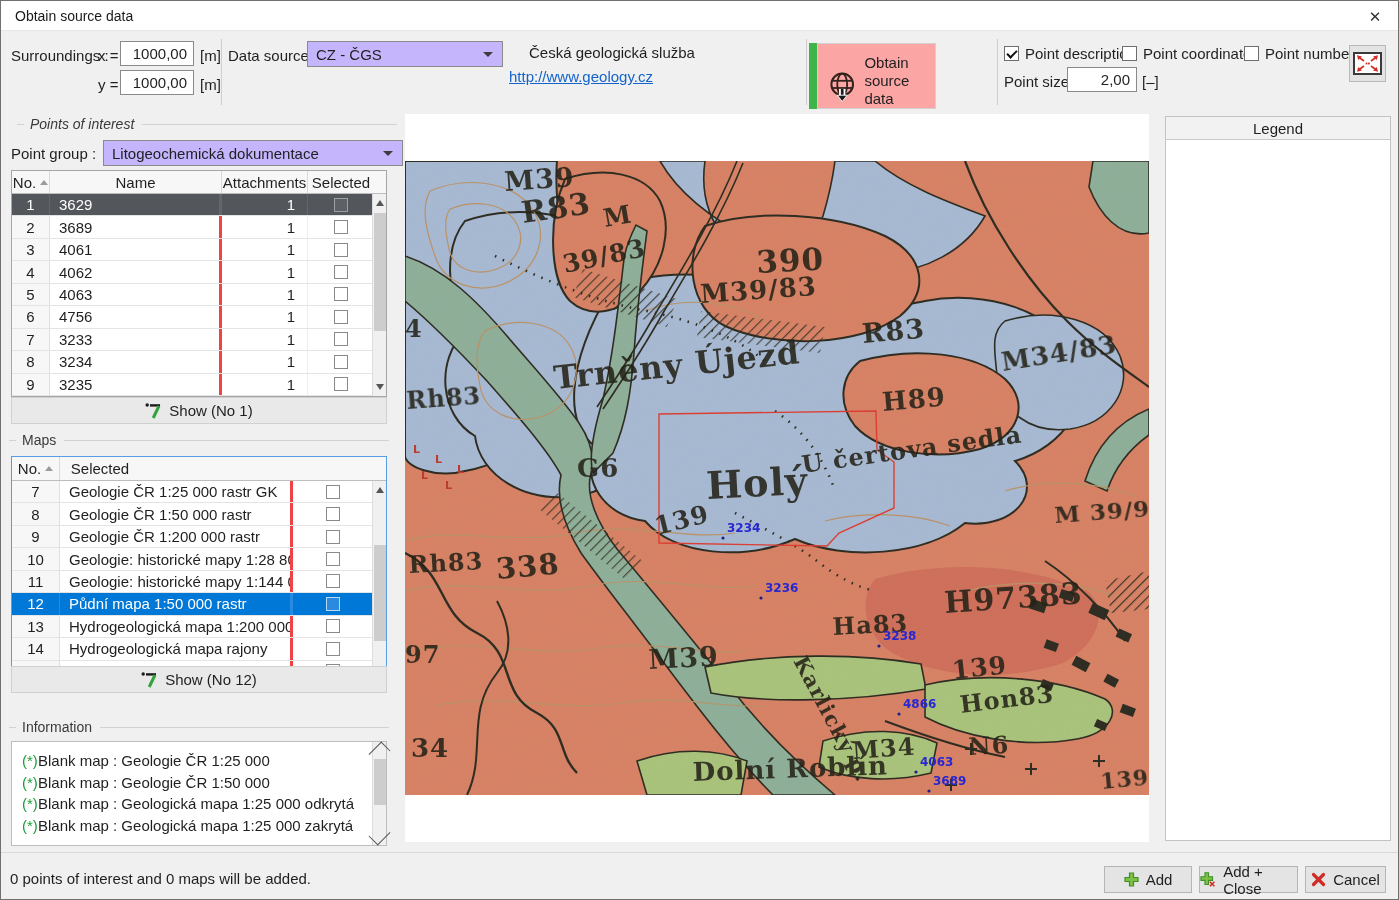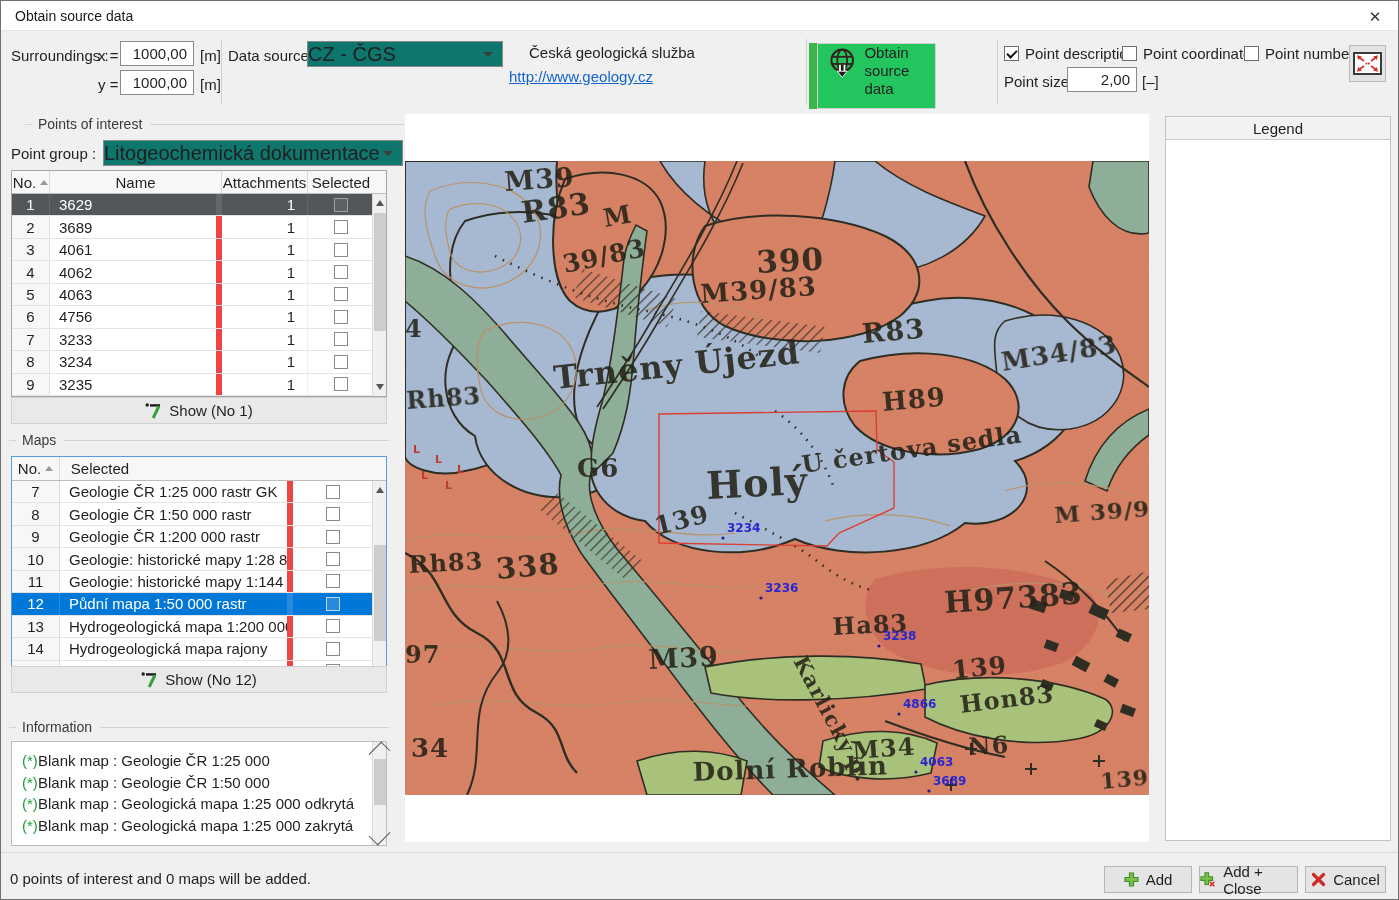--- a/index.html
+++ b/index.html
@@ -14,28 +14,28 @@
   .titlebar .title { position:absolute; left:14px; top:7px; font-size:14px; color:#1a1a1a; }
   .close-x { position:absolute; right:12px; top:5px; font-size:15px; color:#333; width:22px; height:22px;
              text-align:center; line-height:22px; cursor:pointer; }
 
   
   .toolbar { position:absolute; left:0; top:30px; width:100%; height:81px; background:#f0f0f0; }
   .lbl { font-size:15px; color:#1f1f1f; white-space:nowrap; }
   .vsep { position:absolute; top:8px; height:66px; width:1px; background:#cfcfcf; }
   .tinput { position:absolute; background:#fff; border:1px solid #8a8a8a; font-size:15px;
             text-align:right; padding:0 6px; display:flex; align-items:center; justify-content:flex-end; }
-  .combo { position:absolute; background:#0f766e; border:1px solid #8a8a8a; font-size:20px;
-           display:flex; align-items:center; padding:0 0; }
+  .combo { position:absolute; background:#c4b5fd; border:1px solid #8a8a8a; font-size:15px;
+           display:flex; align-items:center; padding:0 8px; }
   .combo .arr { position:absolute; right:9px; top:50%; margin-top:-2px; width:0; height:0;
                 border-left:5px solid transparent; border-right:5px solid transparent; border-top:5px solid #3c3c3c; }
   a.link { color:#1464cc; text-decoration:underline; font-size:15px; }
   .obtain-green { position:absolute; left:808px; top:12px; width:8px; height:66px; background:#3db54a; }
-  .obtain-btn { position:absolute; left:816px; top:12px; width:119px; height:66px; background:#22c55e;
-                border:1px solid #d2d2d2; display:flex; align-items:flex-start; gap:6px; padding-left:8px; cursor:pointer; }
+  .obtain-btn { position:absolute; left:816px; top:12px; width:119px; height:66px; background:#fca5a5;
+                border:1px solid #d2d2d2; display:flex; align-items:flex-end; gap:6px; padding-left:8px; cursor:pointer; }
   .obtain-btn .txt { font-size:15px; line-height:18px; color:#1f1f1f; }
   .cb { width:15px; height:15px; background:#fff; border:1px solid #6e6e6e; display:inline-block;
         position:relative; flex:none; }
   .cb.checked::after { content:""; position:absolute; left:2px; top:3px; width:8px; height:4px;
         border-left:2.5px solid #111; border-bottom:2.5px solid #111; transform:rotate(-45deg); }
   .cbrow { position:absolute; display:flex; align-items:center; gap:6px; }
   .iconbtn { position:absolute; left:1348px; top:14px; width:37px; height:37px; background:#e3e3e3;
              border:1px solid #b9b9b9; display:flex; align-items:center; justify-content:center; cursor:pointer; }
 
   
@@ -49,21 +49,21 @@
   .hrow { display:flex; background:#f7f7f7; border-bottom:1px solid #bdbdbd; flex:none; }
   .hcell { font-size:15px; display:flex; align-items:center; justify-content:center;
            border-right:1px solid #d9d9d9; gap:4px; }
   .hcell:last-child { border-right:none; }
   .sortarr { width:0; height:0; border-left:4px solid transparent; border-right:4px solid transparent;
              border-bottom:5px solid #9a9a9a; }
   .rows { position:relative; flex:1; overflow:hidden; }
   .trow { display:flex; height:22.45px; border-bottom:1px solid #e4e4e4; background:#fff; }
   .tcell { font-size:15px; display:flex; align-items:center; overflow:hidden; white-space:nowrap; }
   .c-no { justify-content:center; background:#f7f7f7; border-right:1px solid #e0e0e0; flex:none; }
-  .c-name { padding-left:9px; border-right:6px solid #ef4444; }
+  .c-name { padding-left:9px; border-right:3px solid #ef4444; }
   .c-att { justify-content:flex-end; padding-right:12px; border-right:1px solid #efefef; }
   .c-sel { justify-content:center; }
   .cb2 { width:14px; height:14px; border:1px solid #8a8a8a; background:#fff; }
   .trow.sel-dark { background:#53565b; }
   .trow.sel-dark .tcell { color:#fff; background:transparent; border-right-color:#63666b; }
   .trow.sel-dark .cb2 { border-color:#9aa0a6; background:#5d6065; }
   .trow.sel-blue { background:#0078d7; }
   .trow.sel-blue .tcell { color:#fff; background:transparent; border-right-color:#2a8adf; }
   .trow.sel-blue .cb2 { border-color:#bcd8f2; background:#2a8adf; }
 
@@ -173,21 +173,21 @@
           <path d="M25,3.2 L20,4.6 L23.8,8 Z"></path>
         <path d="M4,19.8 L9,18.4 L5.2,15 Z"></path>
           <path d="M25,19.8 L20,18.4 L23.8,15 Z"></path>
         <rect x="12.6" y="10.6" width="1.8" height="1.8"></rect>
           <rect x="15" y="10.6" width="1.8" height="1.8"></rect>
       </g>
     </svg>
   </div>
 </div>
 
-<div class="group" style="left:24px;top:115px;">
+<div class="group" style="left:16px;top:115px;font-style:italic;">
   <span>Points of interest</span>
 </div>
 
 <span class="lbl abs" style="left:10px;top:144px;">Point group :</span>
 <div class="combo" style="left:86px;top:139px;width:300px;height:26px;margin-left:16px;">
   <span>Litogeochemická dokumentace</span>
   <span class="arr"></span>
 </div>
 
 <div class="tbl" style="left:10px;top:169px;width:376px;height:227px;">

